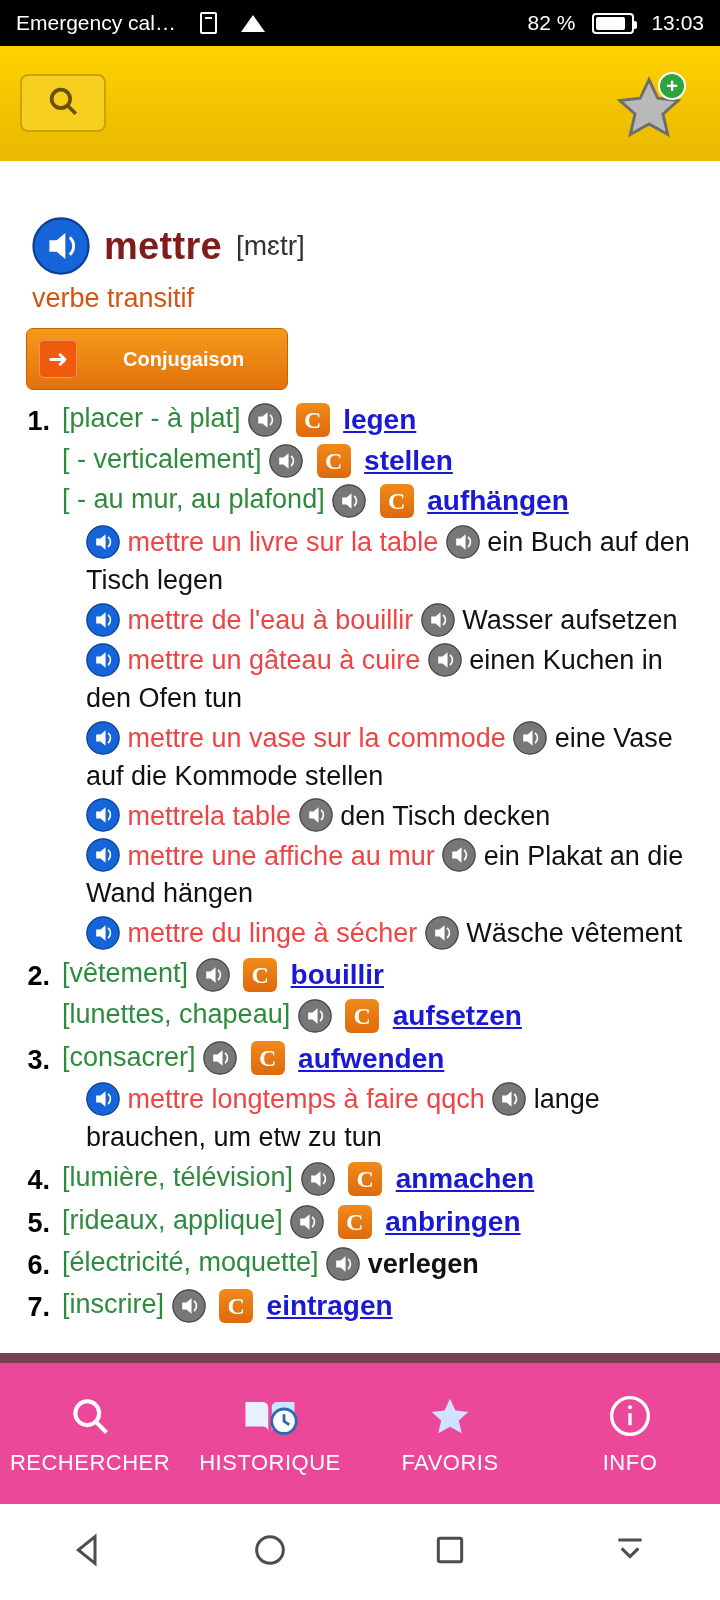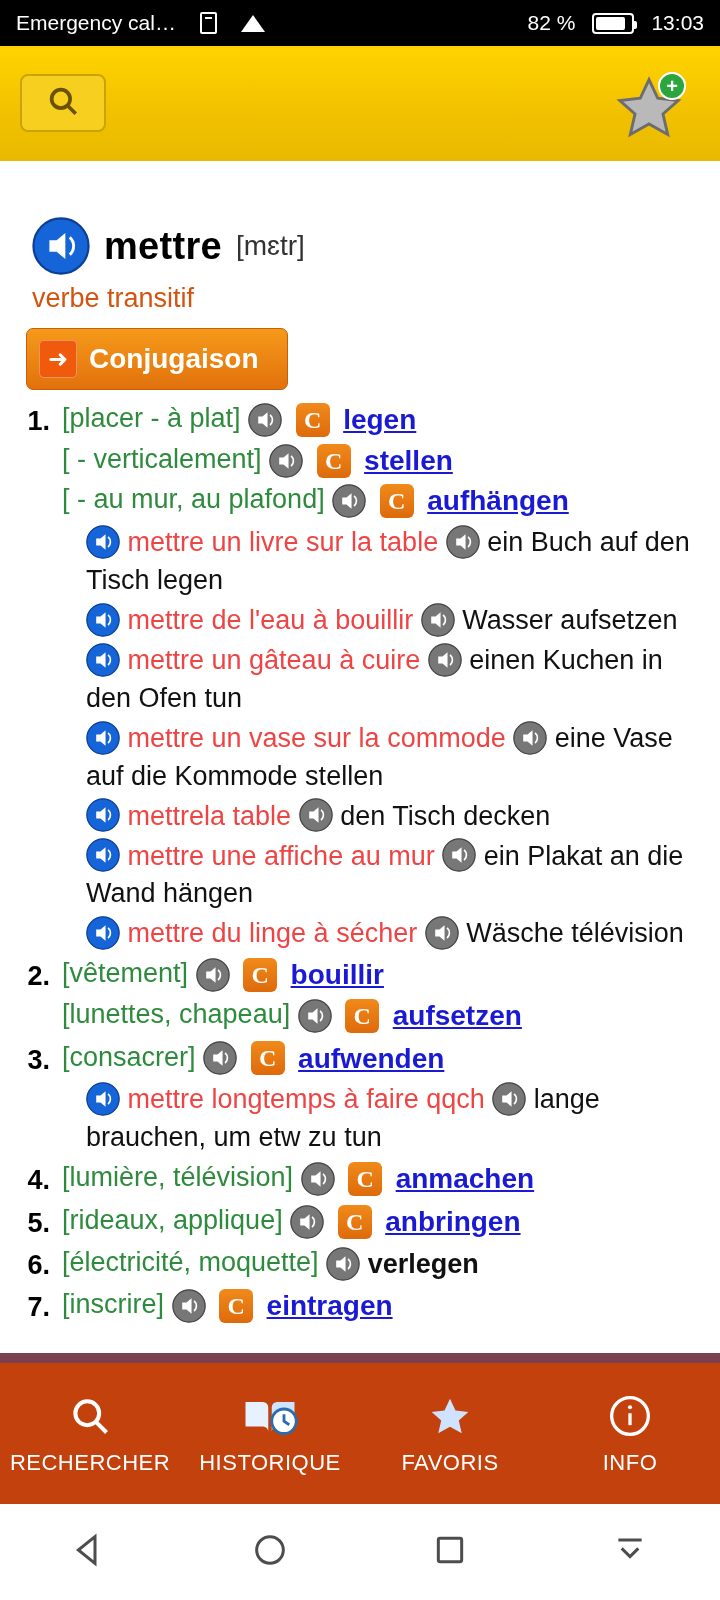--- a/index.html
+++ b/index.html
@@ -70,37 +70,37 @@
     position: absolute; top: 161px; left: 0; right: 0; bottom: 237px;
     background: #fff; overflow: hidden; padding: 56px 18px 0 18px;
   }
   .spk {
     display: inline-block; vertical-align: middle;
     border-radius: 50%;
   }
   .spk svg { display: block; }
 
   .headword-row { display: flex; align-items: center; gap: 14px; margin-left: 14px;}
-  .headword { font-size: 38px; font-weight: bold; color: #000000; letter-spacing:.3px;}
+  .headword { font-size: 38px; font-weight: bold; color: #7f1d1d; letter-spacing:.3px;}
   .phon { font-size: 28px; color: #333; }
   .pos { color: #d4530f; font-size: 27px; margin: 8px 0 0 14px; }
 
   .conj {
     margin: 14px 0 10px 8px;
     width: 262px; height: 62px; border-radius: 7px;
     background: linear-gradient(180deg,#f59a1a 0%, #e2710c 100%);
     display: flex; align-items: center; gap: 12px; padding-left: 12px;
     border: 1px solid #c4600a;
   }
   .conj .arrow {
     width: 38px; height: 38px; background: #f05a0c; border-radius: 5px;
     display:flex; align-items:center; justify-content:center; color:#fff; font-size:24px;
     box-shadow: inset 0 0 0 1px rgba(255,255,255,.35);
   }
-  .conj .conj-label { color:#fff; font-size: 28px; font-weight: bold; }
+  .conj .conj-label { color:#fff; font-size: 20px; font-weight: bold; margin-left: 34px; }
 
   .senses { margin-top: 6px; }
   .sense { display: flex; margin-bottom: 2px; }
   .sense-num { width: 44px; text-align: right; padding-right: 12px; font-size: 27px; font-weight: bold; color:#000; padding-top: 6px;}
   .sense-body { flex: 1; line-height: 1.34; font-size: 27px; }
   .line { display: block; margin-bottom: 2px; }
   .bracket { color: #2e8b3d; font-size: 27px; }
   .cbox {
     display:inline-block; width: 34px; height: 34px; border-radius: 6px;
     background: linear-gradient(180deg,#f08a1a,#de6a0b);
@@ -114,21 +114,21 @@
   .indent { padding-left: 24px; }
 
   .fade-bar {
     position: absolute; left: 0; right: 0; bottom: 0; height: 10px;
     background: #7a4050;
   }
 
   
   .bottomnav {
     position: absolute; left: 0; right: 0; bottom: 96px; height: 141px;
-    background: #c2410c; display: flex; align-items: center;
+    background: #ec4899; display: flex; align-items: center;
   }
   .nav-item { flex: 1; display: flex; flex-direction: column; align-items: center; gap: 10px; }
   .nav-label { color: #fff; font-size: 22px; letter-spacing: .5px; }
   .nav-icon { height: 48px; display: flex; align-items: center; justify-content: center; }
 
   
   .sysnav {
     position: absolute; left: 0; right: 0; bottom: 0; height: 96px;
     background: #fff; display: flex; align-items: center; justify-content: space-around;
   }
@@ -317,21 +317,21 @@
                 <circle cx="20" cy="20" r="19" fill="#1565d8" stroke="#0c3f93" stroke-width="1.5"></circle>
                 <polygon points="12,16 17,16 23,11 23,29 17,24 12,24" fill="#fff"></polygon>
                 <path d="M26 14 a8 8 0 0 1 0 12" stroke="#fff" stroke-width="2" fill="none"></path>
               </svg></span>
           <span class="ex-fr">mettre du linge à sécher</span>
           <span class="spk"><svg width="34" height="34" viewBox="0 0 40 40">
                 <circle cx="20" cy="20" r="19" fill="#777" stroke="#444" stroke-width="1.5"></circle>
                 <polygon points="12,16 17,16 23,11 23,29 17,24 12,24" fill="#fff"></polygon>
                 <path d="M26 14 a8 8 0 0 1 0 12" stroke="#fff" stroke-width="2" fill="none"></path>
               </svg></span>
-          <span class="ex-de">Wäsche télévision</span>
+          <span class="ex-de">Wäsche vêtement</span>
         </span>
       </div>
     </div>
 
     <div class="sense">
       <div class="sense-num">2.</div>
       <div class="sense-body">
         <span class="line">
           <span class="bracket">[vêtement]</span>
           <span class="spk"><svg width="34" height="34" viewBox="0 0 40 40">

